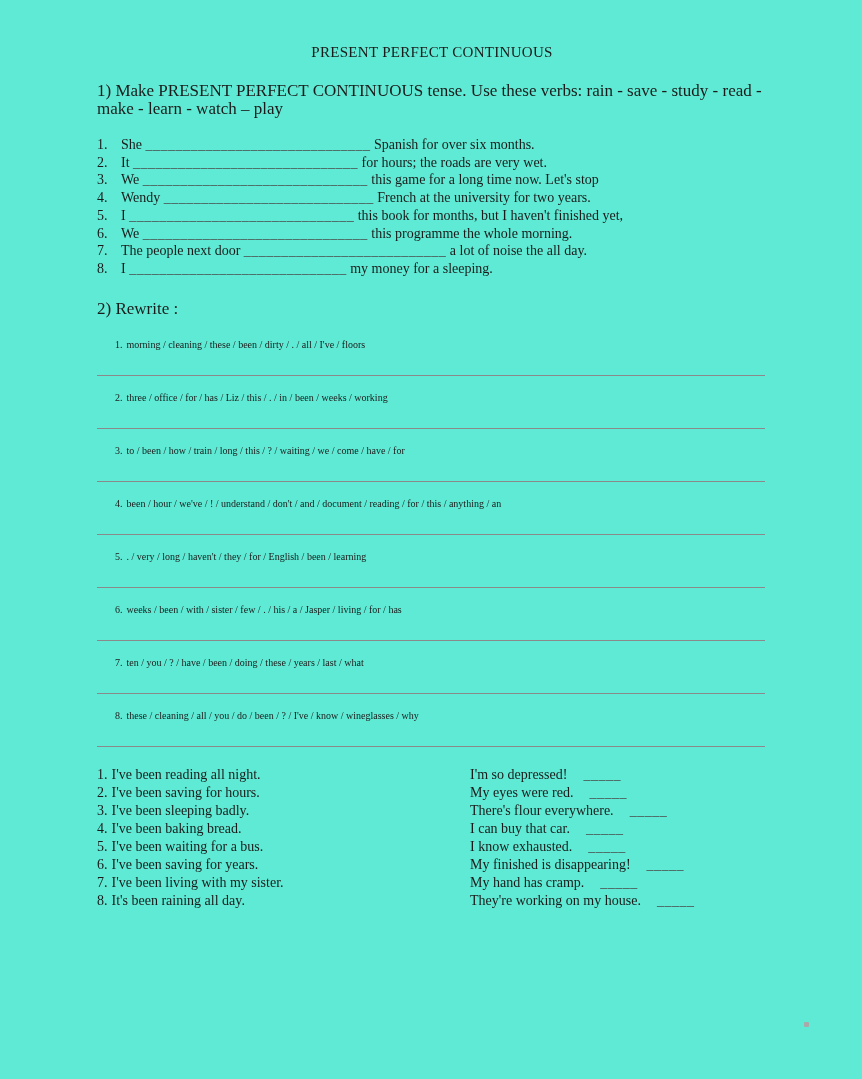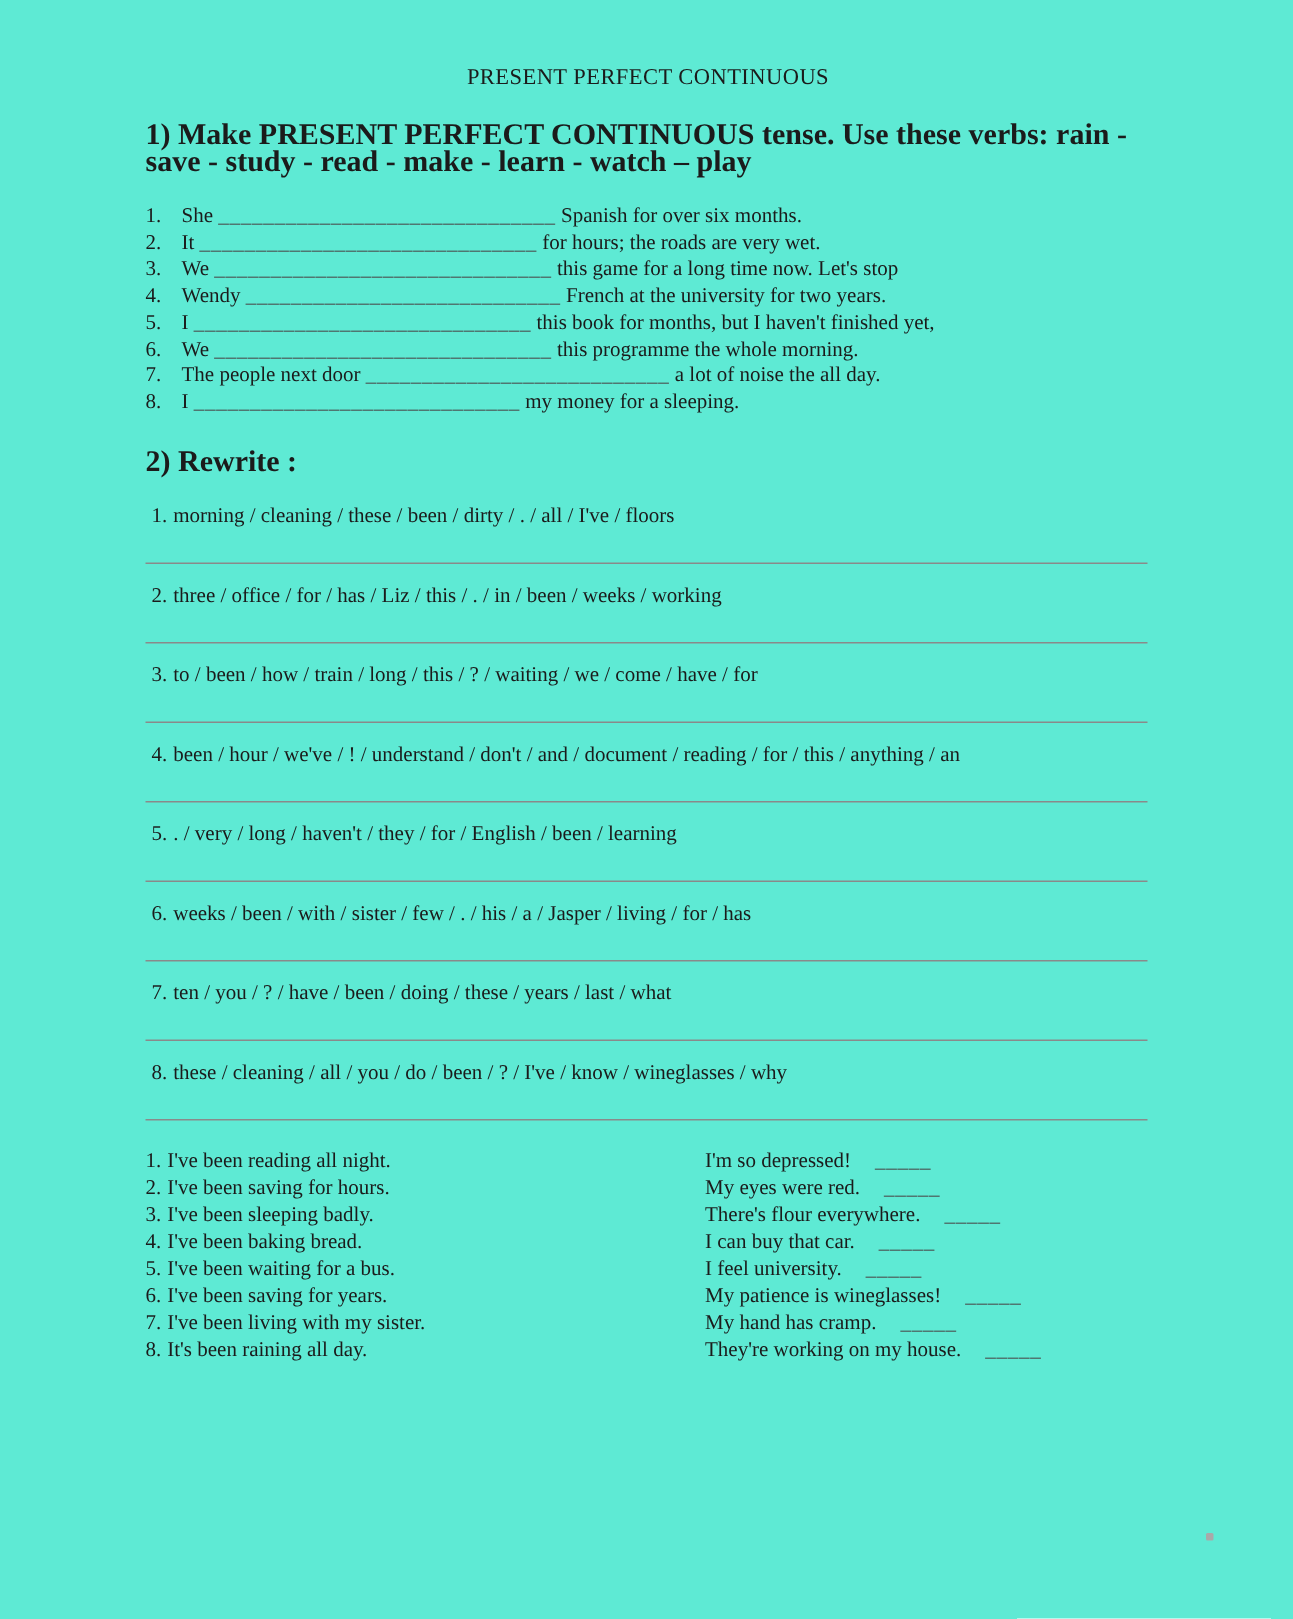--- a/index.html
+++ b/index.html
@@ -14,32 +14,32 @@
   }
   .content { padding:45px 95px 0 97px; }
   .doc-title {
     text-align:center;
     font-size:15px;
     line-height:15px;
     letter-spacing:0.3px;
     white-space:nowrap;
   }
   .sec-heading {
-    font-weight:bold;
-    font-size:20px;
+    font-weight:normal;
+    font-size:17px;
     line-height:17.5px;
     margin-top:22px;
     max-width:670px;
   }
   .s1-list { margin-top:19px; }
   .s1-row { font-size:14px; line-height:17.7px; white-space:nowrap; }
   .s1-num { display:inline-block; width:24px; }
   .blank { color:#4a4a4a; letter-spacing:0.5px; }
   .s2-block { margin-top:20px; }
-  .s2-item { font-size:14px; line-height:15px; margin:0 0 23px 4px; white-space:nowrap; }
+  .s2-item { font-size:10px; line-height:15px; margin:0 0 23px 18px; white-space:nowrap; }
   .s2-num { margin-right:4px; }
   .answer-line {
     height:0;
     border-bottom:1.6px solid #8a8a8a;
     margin:0 0 14px 0;
     width:668px;
   }
   .s3-heading { margin-top:29px; }
   .s3-list { margin-top:19px; }
   .s3-row { font-size:14px; line-height:18px; white-space:nowrap; }
@@ -97,22 +97,22 @@
       <div class="s2-item"><span class="s2-num">8.</span><span>these / cleaning / all / you / do / been / ? / I've / know / wineglasses / why</span></div>
       <div class="answer-line"></div>
     </div>
 
 
     <div class="s3-list">
       <div class="s3-row"><span class="s3-left"><span class="s3-num">1.</span><span>I've been reading all night.</span></span><span>I'm so depressed!</span><span class="s3-blank">_____</span></div>
       <div class="s3-row"><span class="s3-left"><span class="s3-num">2.</span><span>I've been saving for hours.</span></span><span>My eyes were red.</span><span class="s3-blank">_____</span></div>
       <div class="s3-row"><span class="s3-left"><span class="s3-num">3.</span><span>I've been sleeping badly.</span></span><span>There's flour everywhere.</span><span class="s3-blank">_____</span></div>
       <div class="s3-row"><span class="s3-left"><span class="s3-num">4.</span><span>I've been baking bread.</span></span><span>I can buy that car.</span><span class="s3-blank">_____</span></div>
-      <div class="s3-row"><span class="s3-left"><span class="s3-num">5.</span><span>I've been waiting for a bus.</span></span><span>I feel university.</span><span class="s3-blank">_____</span></div>
-      <div class="s3-row"><span class="s3-left"><span class="s3-num">6.</span><span>I've been saving for years.</span></span><span>My patience is wineglasses!</span><span class="s3-blank">_____</span></div>
+      <div class="s3-row"><span class="s3-left"><span class="s3-num">5.</span><span>I've been waiting for a bus.</span></span><span>I know exhausted.</span><span class="s3-blank">_____</span></div>
+      <div class="s3-row"><span class="s3-left"><span class="s3-num">6.</span><span>I've been saving for years.</span></span><span>My finished is disappearing!</span><span class="s3-blank">_____</span></div>
       <div class="s3-row"><span class="s3-left"><span class="s3-num">7.</span><span>I've been living with my sister.</span></span><span>My hand has cramp.</span><span class="s3-blank">_____</span></div>
       <div class="s3-row"><span class="s3-left"><span class="s3-num">8.</span><span>It's been raining all day.</span></span><span>They're working on my house.</span><span class="s3-blank">_____</span></div>
     </div>
 
   </div>
 
   <div class="scan-dot"></div>
 </div>
 
 </body></html>

